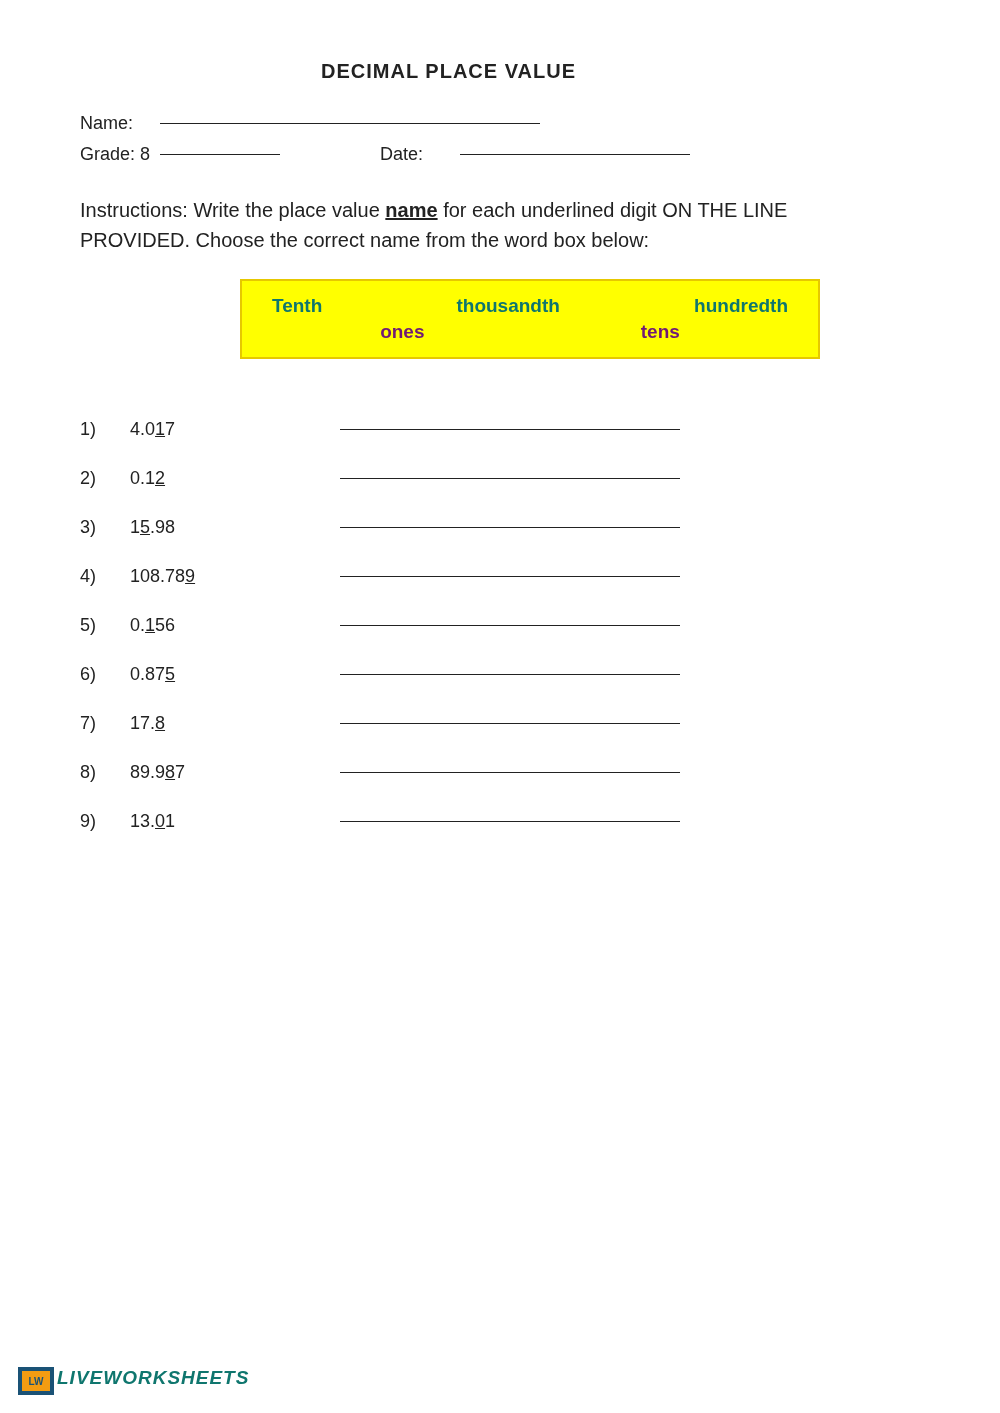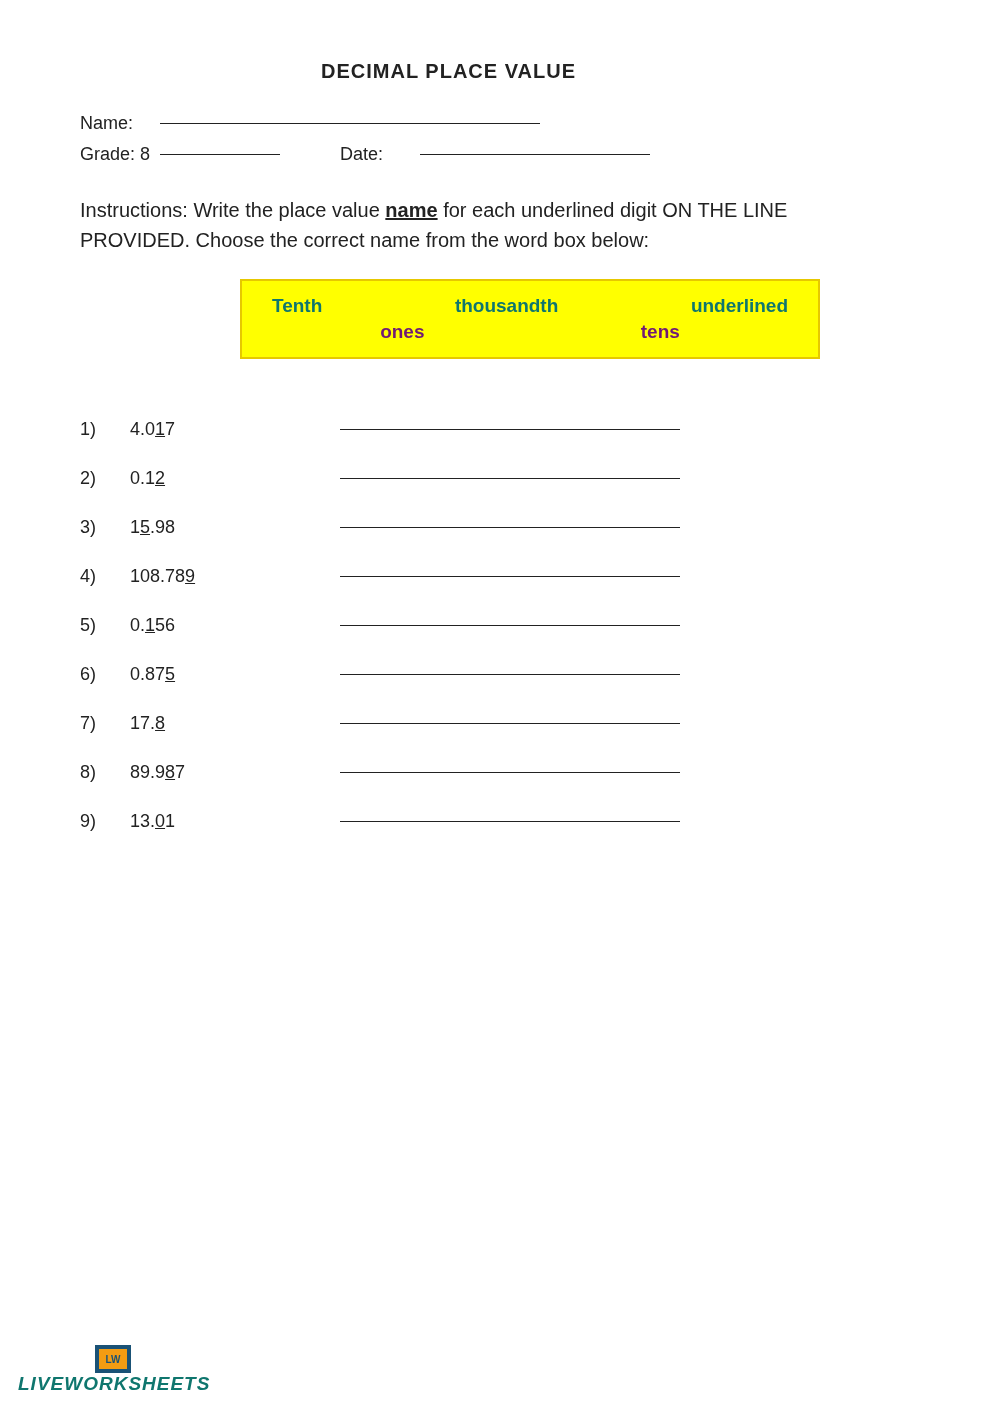--- a/index.html
+++ b/index.html
@@ -103,56 +103,54 @@
       position: absolute;
       bottom: 18px;
       left: 0;
       width: 100%;
       display: flex;
       align-items: center;
       padding-left: 18px;
     }
     .footer-logo {
       display: flex;
-      align-items: center;
       font-size: 14px;
       font-weight: bold;
       color: #1a5276;
-      flex-direction: column;
     }
   </style>
 </head>
 <body>
 
 <div class="page">
 
   <div class="title">DECIMAL PLACE VALUE</div>
 
   <div class="field-row">
     <span class="field-label">Name:</span>
     <span class="field-line name-line"></span>
   </div>
 
   <div class="field-row">
     <span class="field-label">Grade: 8</span>
     <span class="field-line grade-line"></span>
-    <span class="field-label" style="margin-left:20px;">Date:</span>
+    <span class="field-label" style="margin-left:60px;">Date:</span>
     <span class="field-line date-line"></span>
   </div>
 
   <div class="instructions">
     <span>Instructions: Write the place value </span><u><strong>name</strong></u><span> for each underlined digit ON THE LINE PROVIDED. Choose the correct name from the word box below:</span>
   </div>
 
   <div style="margin-left:80px; margin-bottom:30px;">
     <div class="word-box">
       <div class="word-box-row">
         <span>Tenth</span>
         <span>thousandth</span>
-        <span>underlined</span>
+        <span>hundredth</span>
       </div>
       <div class="word-box-row2">
         <span>ones</span>
         <span>tens</span>
       </div>
     </div>
   </div>
 
   <div class="questions">
 

